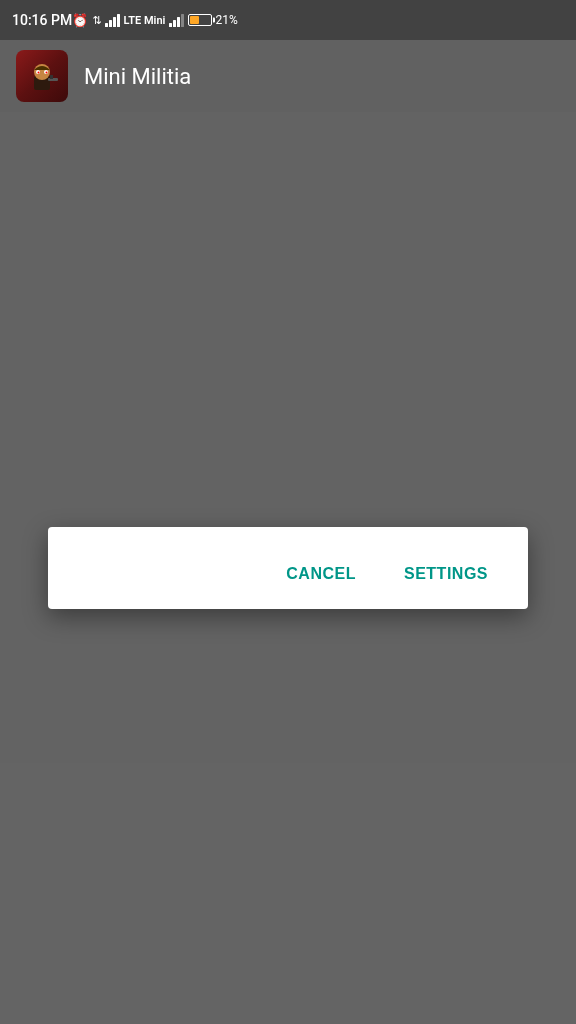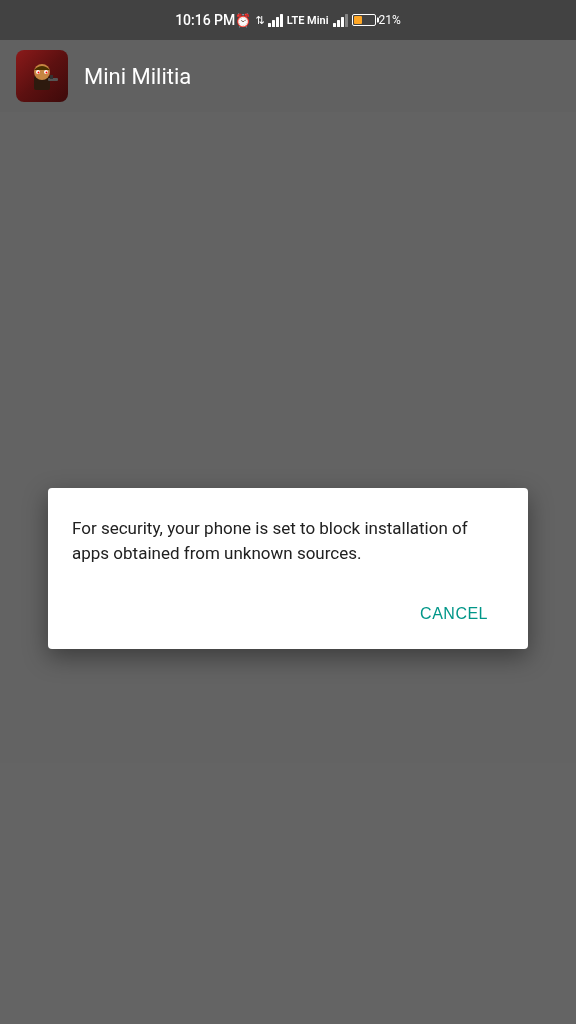--- a/index.html
+++ b/index.html
@@ -17,21 +17,21 @@
       overflow: hidden;
     }
 
     
     .status-bar {
       width: 100%;
       height: 40px;
       background-color: #424242;
       display: flex;
       align-items: center;
-      justify-content: center;
+      justify-content: flex-start;
       padding: 0 12px;
     }
 
     .status-bar-time {
       color: #ffffff;
       font-size: 14px;
       font-weight: 500;
     }
 
     .status-bar-icons {
@@ -161,21 +161,21 @@
       display: flex;
       justify-content: flex-end;
       gap: 16px;
     }
 
     .dialog-btn {
       background: none;
       border: none;
       padding: 10px 16px;
       font-size: 16px;
-      font-weight: 400;
+      font-weight: 700;
       cursor: pointer;
       letter-spacing: 0.5px;
       text-transform: uppercase;
       color: #009688;
       border-radius: 2px;
     }
 
     
     .signal-bars {
       display: inline-flex;
@@ -257,24 +257,24 @@
   </div>
   <span class="app-title">Mini Militia</span>
 </div>
 
 <div class="main-content">
 
   <div class="dialog-overlay">
 
     <div class="dialog">
 
-      <p class="dialog-message">For security, your phone is set to block installation of apps obtained from unknown sources.</p>
 
       <div class="dialog-buttons">
 
         <button class="dialog-btn">CANCEL</button>
 
+        <button class="dialog-btn">SETTINGS</button>
 
       </div>
     </div>
 
   </div>
 </div>
 
 </body></html>

